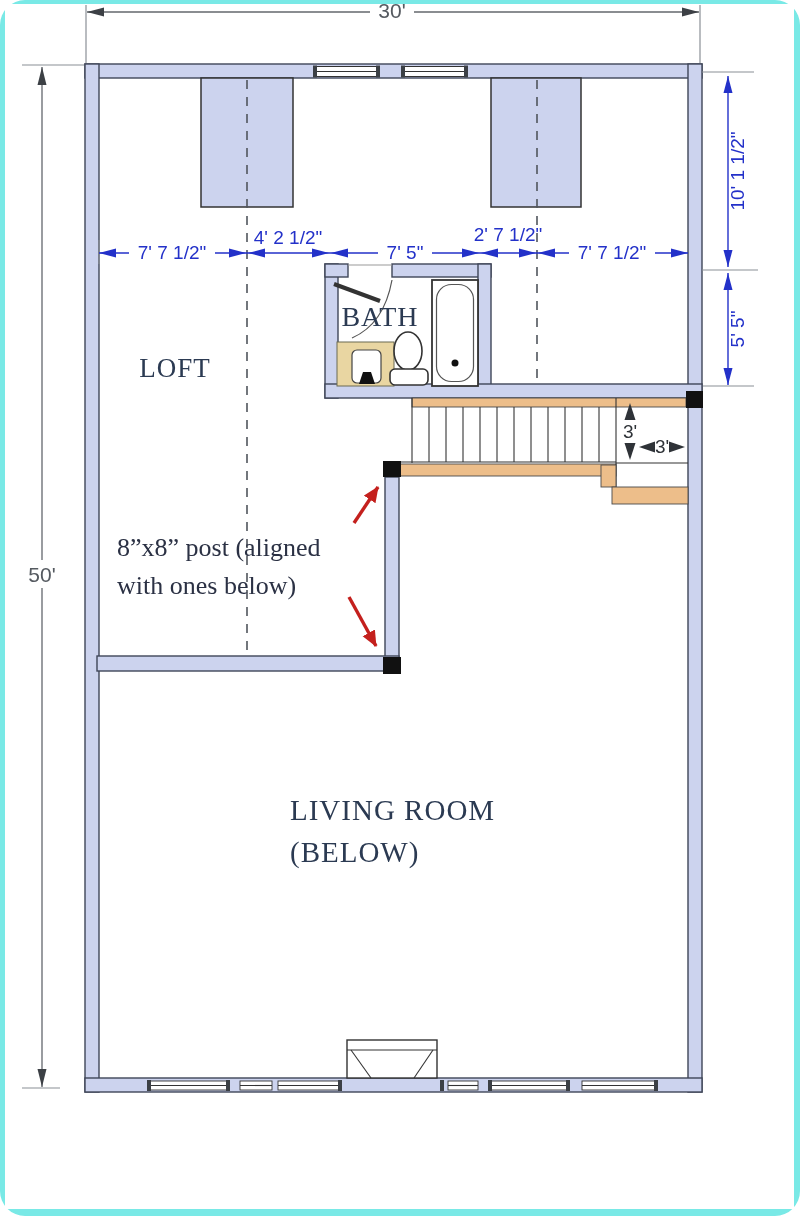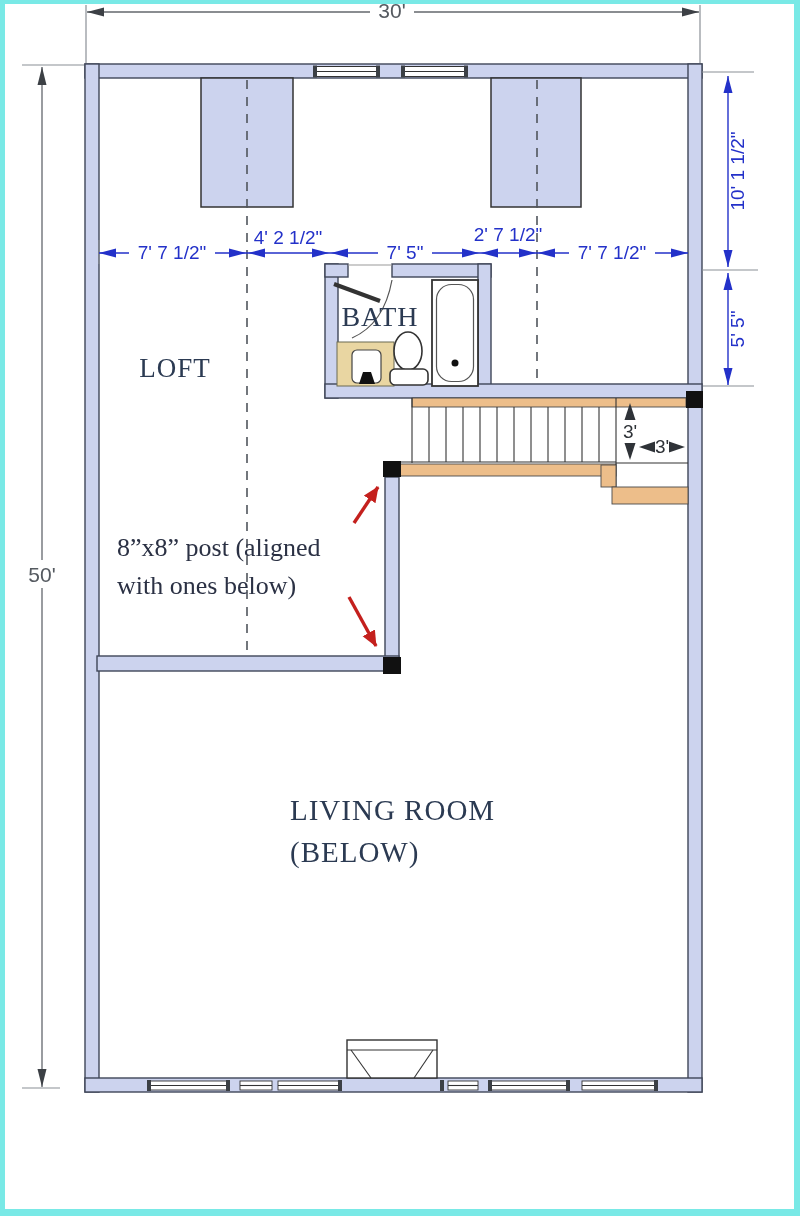--- a/index.html
+++ b/index.html
@@ -1,16 +1,16 @@
 <!DOCTYPE html>
 <html><head>
 <meta charset="utf-8">
 <style>
   html,body{margin:0;padding:0;background:#ffffff;}
-  .page{position:relative;width:800px;height:1216px;background:#ffffff;overflow:hidden;}
+  .page{position:relative;width:800px;height:1216px;background:#ffffff;overflow:hidden;border-radius:25px;}
   .frame{position:absolute;inset:0;border-style:solid;border-color:#79e9e6;border-width:4px 6px 7px 5px;pointer-events:none;}
   svg{position:absolute;left:0;top:0;}
   .dim-blue{fill:#2331c9;font-family:"Liberation Sans",sans-serif;font-size:19px;}
   .dim-gray{fill:#555a60;font-family:"Liberation Sans",sans-serif;font-size:21px;}
   .dim-dark{fill:#2f3338;font-family:"Liberation Sans",sans-serif;font-size:19px;}
   .room-label{fill:#2b3a52;font-family:"Liberation Serif",serif;letter-spacing:1px;}
   .note-text{fill:#2b3144;font-family:"Liberation Serif",serif;font-size:26px;}
   .wall{fill:#ccd3ee;stroke:#3f4659;stroke-width:1.4;}
   .tan{fill:#edbe8a;stroke:#4a4a4a;stroke-width:0.9;}
   .fixture{fill:#ffffff;stroke:#333;stroke-width:1.6;}

